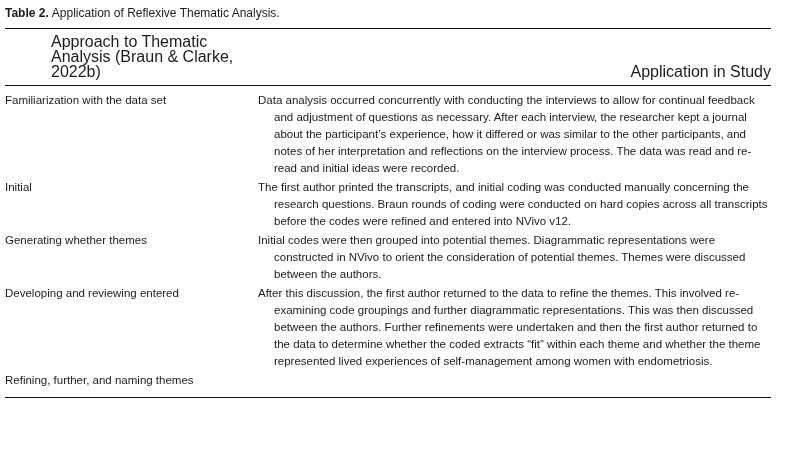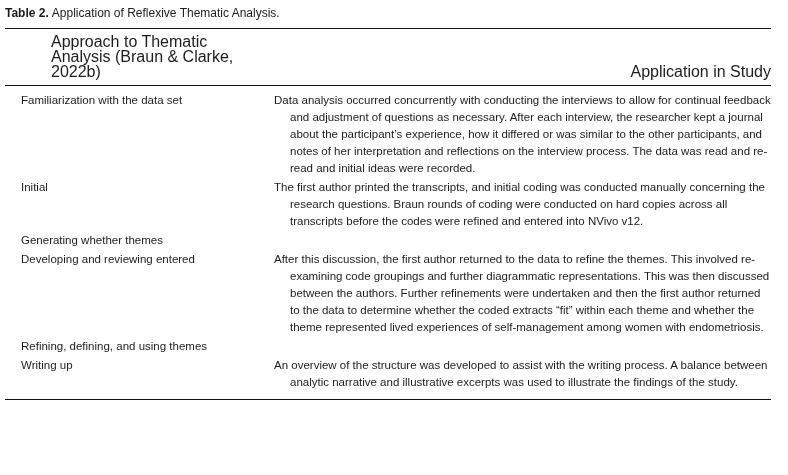--- a/index.html
+++ b/index.html
@@ -43,21 +43,20 @@
     margin-left: 46px;
   }
   .th-left {
     padding-right: 10px;
   }
   .th-right {
     text-align: right;
   }
   .tbody {
     padding: 5px 0 7px 0;
-    margin-left: 16px;
   }
   .tr {
     display: grid;
     grid-template-columns: 253px 1fr;
     padding: 1px 0;
   }
   .td {
     font-size: 11.5px;
     line-height: 17px;
   }
@@ -92,31 +91,28 @@
         <div class="td td-application">Data analysis occurred concurrently with conducting the interviews to allow for continual feedback and adjustment of questions as necessary. After each interview, the researcher kept a journal about the participant’s experience, how it differed or was similar to the other participants, and notes of her interpretation and reflections on the interview process. The data was read and re-read and initial ideas were recorded.</div>
       </div>
 
       <div class="tr">
         <div class="td td-approach">Initial</div>
         <div class="td td-application">The first author printed the transcripts, and initial coding was conducted manually concerning the research questions. Braun rounds of coding were conducted on hard copies across all transcripts before the codes were refined and entered into NVivo v12.</div>
       </div>
 
       <div class="tr">
         <div class="td td-approach">Generating whether themes</div>
+        <div class="td td-application">Initial codes were then grouped into potential themes. Diagrammatic representations were constructed in NVivo to orient the consideration of potential themes. Themes were discussed between the authors.</div>
       </div>
 
       <div class="tr">
         <div class="td td-approach">Developing and reviewing entered</div>
         <div class="td td-application">After this discussion, the first author returned to the data to refine the themes. This involved re-examining code groupings and further diagrammatic representations. This was then discussed between the authors. Further refinements were undertaken and then the first author returned to the data to determine whether the coded extracts “fit” within each theme and whether the theme represented lived experiences of self-management among women with endometriosis.</div>
       </div>
 
       <div class="tr">
-        <div class="td td-approach">Refining, defining, and using themes</div>
+        <div class="td td-approach">Refining, further, and naming themes</div>
       </div>
 
-      <div class="tr">
-        <div class="td td-approach">Writing up</div>
-        <div class="td td-application">An overview of the structure was developed to assist with the writing process. A balance between analytic narrative and illustrative excerpts was used to illustrate the findings of the study.</div>
-      </div>
 
     </div>
   </div>
 </div>
 
 </body></html>

